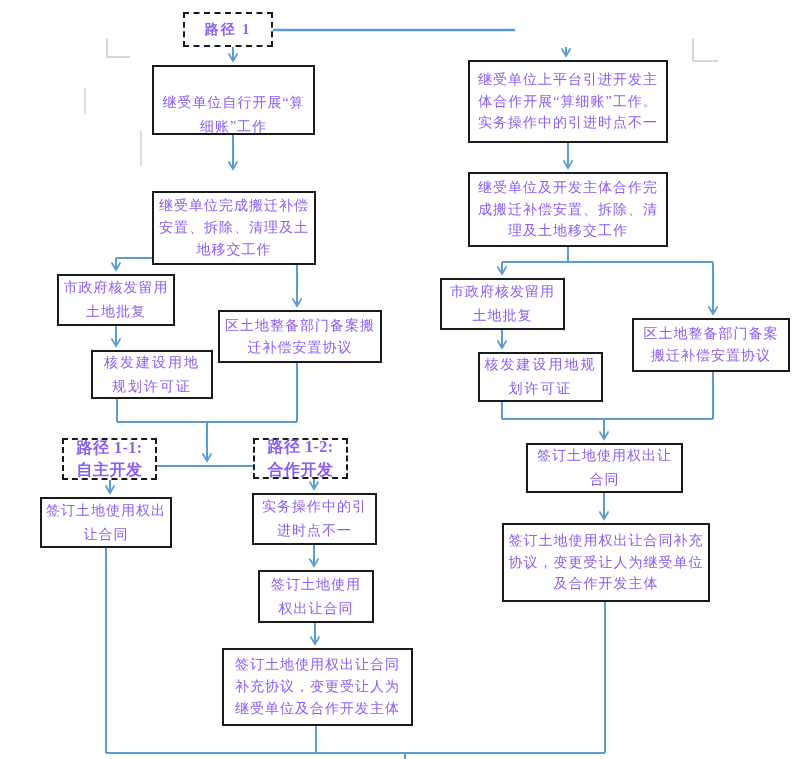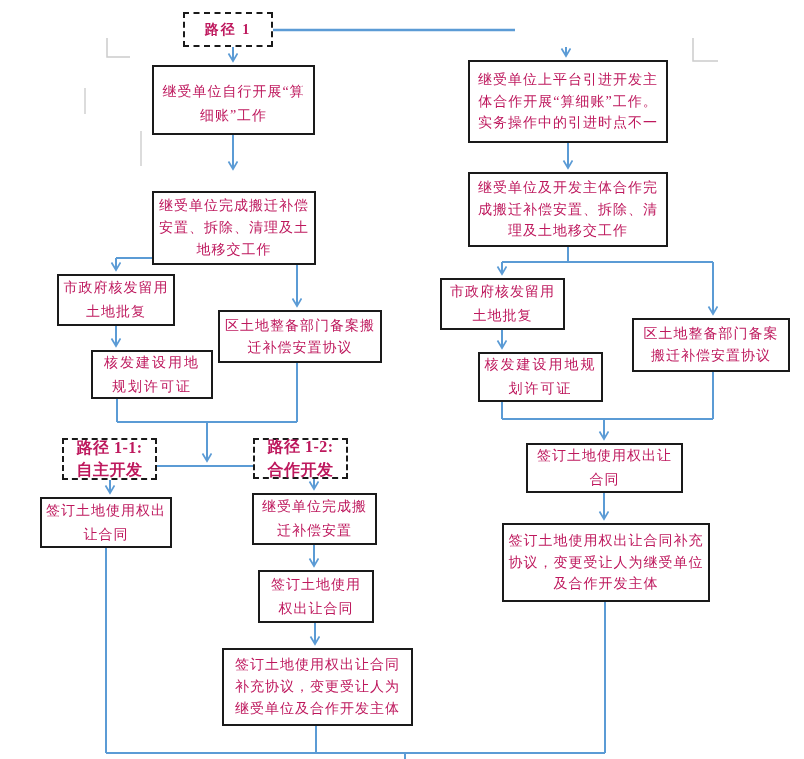--- a/index.html
+++ b/index.html
@@ -1,32 +1,32 @@
 <!DOCTYPE html>
 <html style="--connector: #5B9BD5; --border: #1a1a1a; --crop: #cccccc;"><head>
 <meta charset="utf-8">
 <style>
   html,body{margin:0;padding:0;background:#ffffff;}
   .page{
     position:relative;width:804px;height:759px;background:#fff;overflow:hidden;
-    font-family:"Liberation Serif","DejaVu Serif",serif;color:#be185d;
+    font-family:"Liberation Serif","DejaVu Serif",serif;color:#8b5cf6;
   }
   svg.connectors{position:absolute;left:0;top:0;z-index:0;}
   .conn{fill:none;stroke:var(--connector,#5B9BD5);stroke-width:2;}
   .conn.thick{stroke-width:2.6;}
   #arrowv path{fill:none;stroke:var(--connector,#5B9BD5);stroke-width:1.7;}
   .mark{fill:none;stroke:var(--crop,#cfcfcf);stroke-width:1.5;}
   .mark2{fill:none;stroke:#dcdcdc;stroke-width:2;}
   .box{
     position:absolute;z-index:1;background:#fff;border:2px solid var(--border,#1a1a1a);
     box-sizing:border-box;display:flex;align-items:center;justify-content:center;
     text-align:center;font-size:14px;line-height:1.7;letter-spacing:1px;
     padding:2px 4px;
   }
-  .box.top{align-items:flex-start;padding-top:13px;}
+  .box.top{align-items:flex-start;padding-top:24px;}
   .box.dashed{border-style:dashed;font-weight:bold;}
   .box.plabel{font-size:14px;letter-spacing:2px;}
   .box.sublabel{font-size:16px;line-height:1.4;letter-spacing:.5px;}
   .box.ls2{letter-spacing:2px;margin-left:36px;}
   .box.lh15{line-height:1.55;text-align:center;}
 </style>
 </head>
 <body>
 
 <div class="page">
@@ -106,21 +106,21 @@
   </div>
   <div class="box dashed sublabel" style="left:253px;top:438px;width:95px;height:41px">
     <div>
       <span>路径 1-2:</span><br>
       <span>合作开发</span>
     </div>
   </div>
 
   <div class="box" style="left:40px;top:497px;width:132px;height:51px">签订土地使用权出让合同</div>
 
-  <div class="box" style="left:252px;top:493px;width:125px;height:52px">继受单位完成搬迁补偿安置</div>
+  <div class="box" style="left:252px;top:493px;width:125px;height:52px">实务操作中的引进时点不一</div>
   <div class="box" style="left:258px;top:570px;width:116px;height:53px">签订土地使用权出让合同</div>
   <div class="box lh15" style="left:222px;top:648px;width:191px;height:78px">签订土地使用权出让合同补充协议，变更受让人为继受单位及合作开发主体</div>
 
   <div class="box lh15" style="left:468px;top:60px;width:200px;height:83px">继受单位上平台引进开发主体合作开展“算细账”工作。实务操作中的引进时点不一</div>
   <div class="box lh15" style="left:468px;top:172px;width:200px;height:75px">继受单位及开发主体合作完成搬迁补偿安置、拆除、清理及土地移交工作</div>
   <div class="box" style="left:440px;top:278px;width:125px;height:52px">市政府核发留用土地批复</div>
   <div class="box ls2" style="left:442px;top:352px;width:125px;height:50px">核发建设用地规划许可证</div>
   <div class="box lh15" style="left:632px;top:318px;width:158px;height:54px">区土地整备部门备案搬迁补偿安置协议</div>
   <div class="box" style="left:526px;top:443px;width:157px;height:50px">签订土地使用权出让合同</div>
   <div class="box lh15" style="left:502px;top:523px;width:208px;height:79px">签订土地使用权出让合同补充协议，变更受让人为继受单位及合作开发主体</div>

